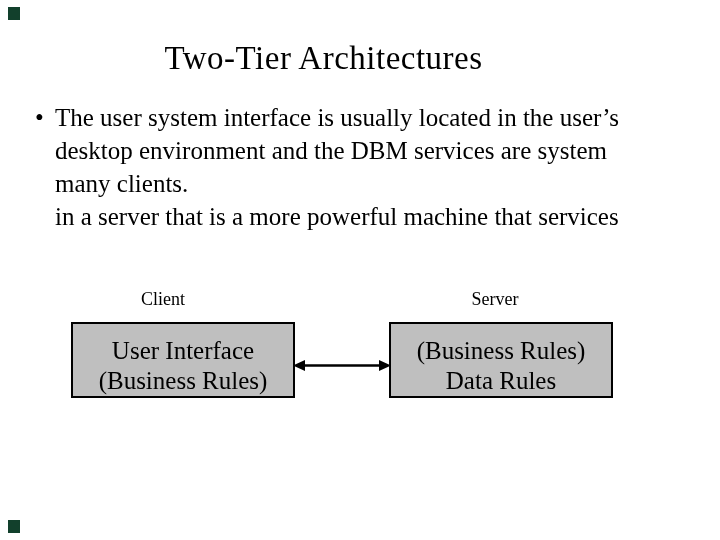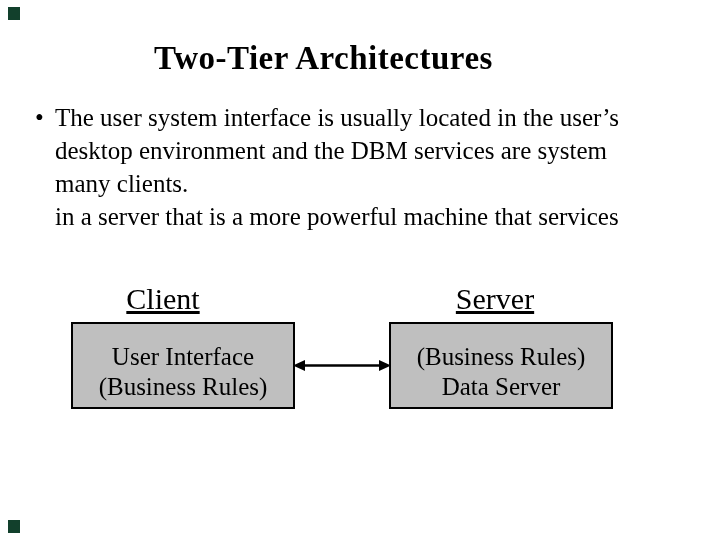--- a/index.html
+++ b/index.html
@@ -25,21 +25,21 @@
   .corner-marker.top { top: 7px; }
   .corner-marker.bottom { top: 520px; }
 
   .title {
     position: absolute;
     top: 40px;
     left: 0;
     width: 647px;
     text-align: center;
     font-size: 33px;
-    font-weight: 700;
+    font-weight: 400;
     letter-spacing: 0.5px;
   }
 
   .bullet-item {
     position: absolute;
     top: 101px;
     left: 35px;
     display: flex;
   }
   .bullet-marker {
@@ -51,33 +51,32 @@
   .bullet-text {
     font-size: 25px;
     line-height: 33px;
   }
   .bullet-line { white-space: nowrap; }
 
   .tier-label {
     position: absolute;
     top: 284px;
     transform: translateX(-50%);
-    font-size: 30px;
+    font-size: 18px;
     line-height: 30px;
     white-space: nowrap;
-    text-decoration: underline;
   }
   .tier-label.client { left: 163px; }
   .tier-label.server { left: 495px; }
 
   .tier-box {
     position: absolute;
     top: 322px;
     width: 224px;
-    height: 87px;
+    height: 76px;
     background: var(--box-fill, #bfbfbf);
     border: 2px solid var(--box-border, #000000);
     display: flex;
     flex-direction: column;
     align-items: center;
     justify-content: center;
     padding-top: 12px;
     text-align: center;
     font-size: 25px;
     line-height: 30px;
@@ -118,21 +117,21 @@
   <div class="tier-label client">Client</div>
   <div class="tier-label server">Server</div>
 
   <div class="tier-box client-box">
     <div class="box-line">User Interface</div>
     <div class="box-line">(Business Rules)</div>
   </div>
 
   <div class="tier-box server-box">
     <div class="box-line">(Business Rules)</div>
-    <div class="box-line">Data Server</div>
+    <div class="box-line">Data Rules</div>
   </div>
 
   <svg class="arrow-svg" viewBox="0 0 98 19" aria-hidden="true">
     <line x1="9" y1="9.5" x2="89" y2="9.5" stroke="#000000" stroke-width="2.5"></line>
     <polygon points="0,9.5 12,4 12,15" fill="#000000"></polygon>
     <polygon points="98,9.5 86,4 86,15" fill="#000000"></polygon>
   </svg>
 
 </div>
 

